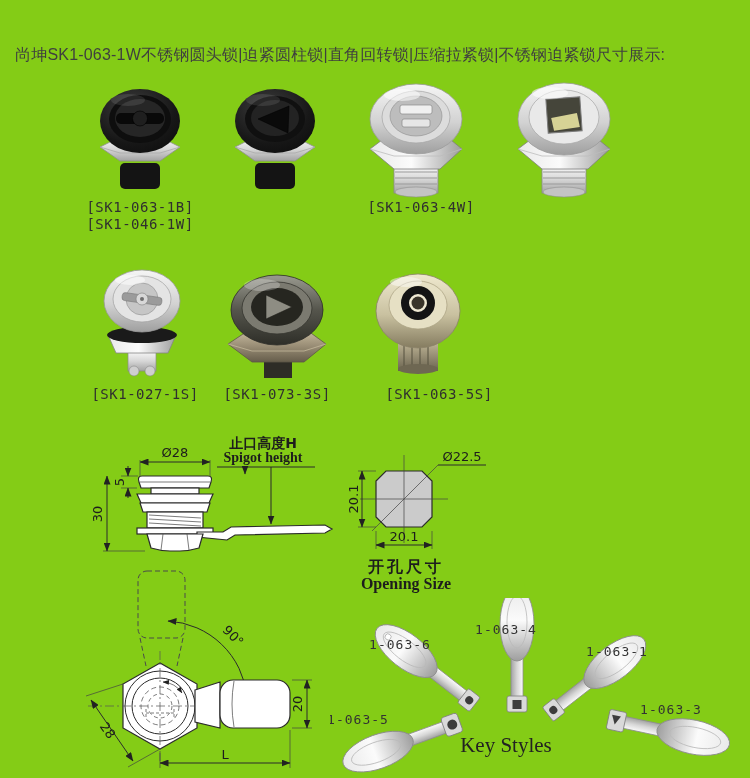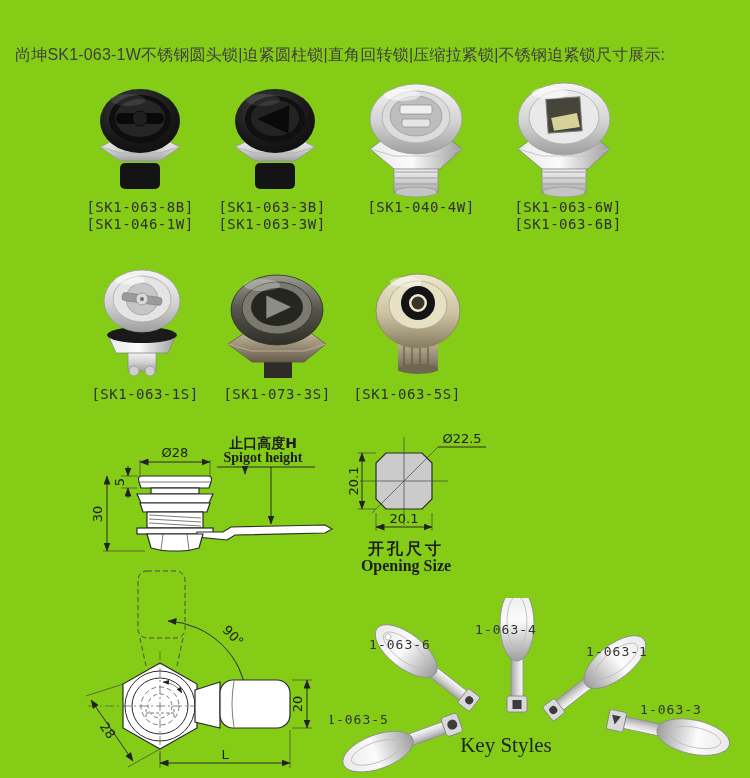--- a/index.html
+++ b/index.html
@@ -148,34 +148,26 @@
       <ellipse cx="54" cy="40" rx="35" ry="27" fill="#e9e9e9" stroke="#a8a8a8" stroke-width="0.7"></ellipse>
       <g transform="rotate(-4 54 38)">
         <rect x="37" y="21" width="34" height="34" fill="#45453a" stroke="#7c7c7c" stroke-width="1"></rect>
         <polygon points="41,40 67,37 69,51 43,53" fill="#d6d295"></polygon>
       </g>
       <ellipse cx="40" cy="16" rx="18" ry="6" fill="#ffffff" opacity="0.55"></ellipse>
     </svg>
   </div>
 
   <div class="plabel" style="left:75px;top:199px">
-    <div>[SK1-063-8B]</div>
+    <div>[SK1-063-1B]</div>
     <div>[SK1-046-1W]</div>
   </div>
-  <div class="plabel" style="left:207px;top:199px">
-    <div>[SK1-063-3B]</div>
-    <div>[SK1-063-3W]</div>
-  </div>
   <div class="plabel" style="left:356px;top:199px">
-    <div>[SK1-040-4W]</div>
+    <div>[SK1-063-4W]</div>
     <div></div>
-  </div>
-  <div class="plabel" style="left:503px;top:199px">
-    <div>[SK1-063-6W]</div>
-    <div>[SK1-063-6B]</div>
   </div>
 
   <div class="photo" style="left:92px;top:265px;width:100px;height:115px">
     <svg viewBox="0 0 100 115">
       <rect x="36" y="86" width="28" height="20" fill="url(#gChrome)" stroke="#8a8a8a" stroke-width="0.7"></rect>
       <circle cx="42" cy="106" r="5" fill="#cfcfcf" stroke="#8a8a8a" stroke-width="0.6"></circle>
       <circle cx="58" cy="106" r="5" fill="#cfcfcf" stroke="#8a8a8a" stroke-width="0.6"></circle>
       <polygon points="16,70 84,70 76,88 24,88" fill="url(#gChromeH)" stroke="#858585" stroke-width="0.8"></polygon>
       <ellipse cx="50" cy="70" rx="35" ry="8" fill="#1a1a1a"></ellipse>
       <ellipse cx="50" cy="36" rx="38" ry="31" fill="url(#gSteel)" stroke="#999" stroke-width="0.8"></ellipse>
@@ -214,26 +206,26 @@
       <ellipse cx="52" cy="46" rx="42" ry="37" fill="url(#gBrass)" stroke="#8a8268" stroke-width="0.8"></ellipse>
       <ellipse cx="52" cy="40" rx="29" ry="24" fill="#e6e0c4" stroke="#a79f80" stroke-width="0.7"></ellipse>
       <circle cx="52" cy="38" r="17" fill="#efe9d2"></circle>
       <circle cx="52" cy="38" r="13" fill="none" stroke="#141414" stroke-width="8"></circle>
       <circle cx="52" cy="38" r="6.5" fill="#3a352a"></circle>
       <ellipse cx="40" cy="17" rx="16" ry="5" fill="#ffffff" opacity="0.45"></ellipse>
     </svg>
   </div>
 
   <div class="plabel" style="left:80px;top:386px">
-    <div>[SK1-063-1S]</div>
+    <div>[SK1-027-1S]</div>
   </div>
   <div class="plabel" style="left:212px;top:386px">
     <div>[SK1-073-3S]</div>
   </div>
-  <div class="plabel" style="left:342px;top:386px">
+  <div class="plabel" style="left:374px;top:386px">
     <div>[SK1-063-5S]</div>
   </div>
 
   <div class="drawing" style="left:85px;top:434px;width:255px;height:130px">
     <svg viewBox="0 0 255 130">
 
       <text class="t-cn" x="178" y="14" text-anchor="middle">止口高度H</text>
       <text class="t-serif" x="178" y="28" text-anchor="middle">Spigot height</text>
       <polyline class="ln" points="132,33 230,33"></polyline>
       <line class="ln" x1="160" y1="33" x2="160" y2="40" marker-end="url(#arr)"></line>
@@ -264,21 +256,21 @@
       <rect class="body" x="52" y="94" width="76" height="6"></rect>
 
       <path class="body" d="M112,98 L138,98 L146,93 L240,91 L247,95 L240,99 L150,101 L142,106 L112,103 Z"></path>
 
       <path class="body" d="M62,100 L118,100 L114,114 Q104,117 95,117 L85,117 Q76,117 66,114 Z"></path>
       <line class="lnT" x1="78" y1="100" x2="76" y2="116"></line>
       <line class="lnT" x1="102" y1="100" x2="104" y2="116"></line>
     </svg>
   </div>
 
-  <div class="drawing" style="left:348px;top:425px;width:185px;height:152px">
+  <div class="drawing" style="left:348px;top:443px;width:185px;height:152px">
     <svg viewBox="0 0 185 152">
       <polygon points="38,28 74,28 84,38 84,74 74,84 38,84 28,74 28,38" fill="#cbcbcb" stroke="#2b2b2b" stroke-width="1.2"></polygon>
       <line class="lnT" x1="12" y1="56" x2="100" y2="56"></line>
       <line class="lnT" x1="56" y1="12" x2="56" y2="100"></line>
       <line class="lnT" x1="24" y1="88" x2="90" y2="22"></line>
       <polyline class="ln" points="90,22 138,22"></polyline>
       <text class="t-dim" x="114" y="18" text-anchor="middle">Ø22.5</text>
 
       <line class="lnT" x1="28" y1="28" x2="10" y2="28"></line>
       <line class="lnT" x1="28" y1="84" x2="10" y2="84"></line>

